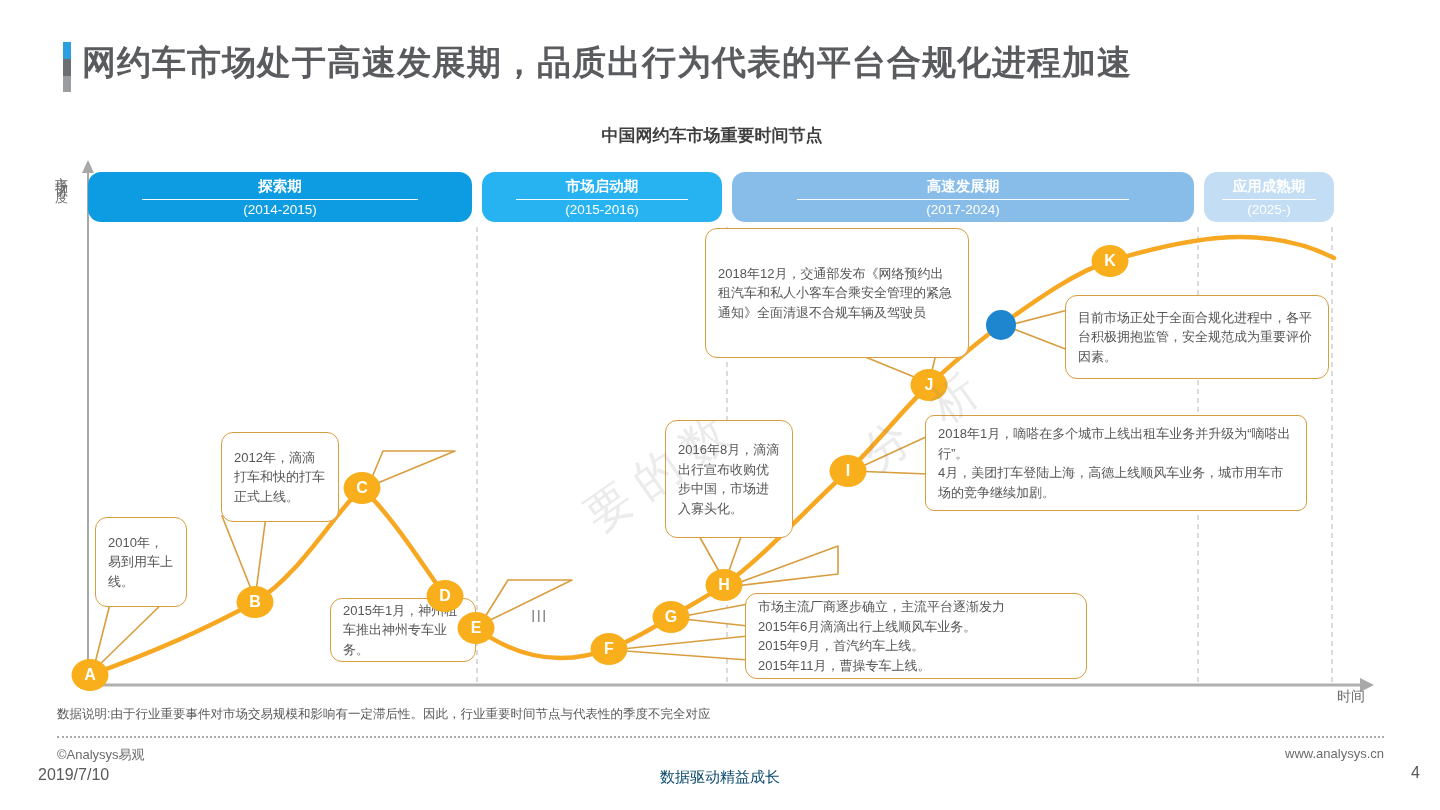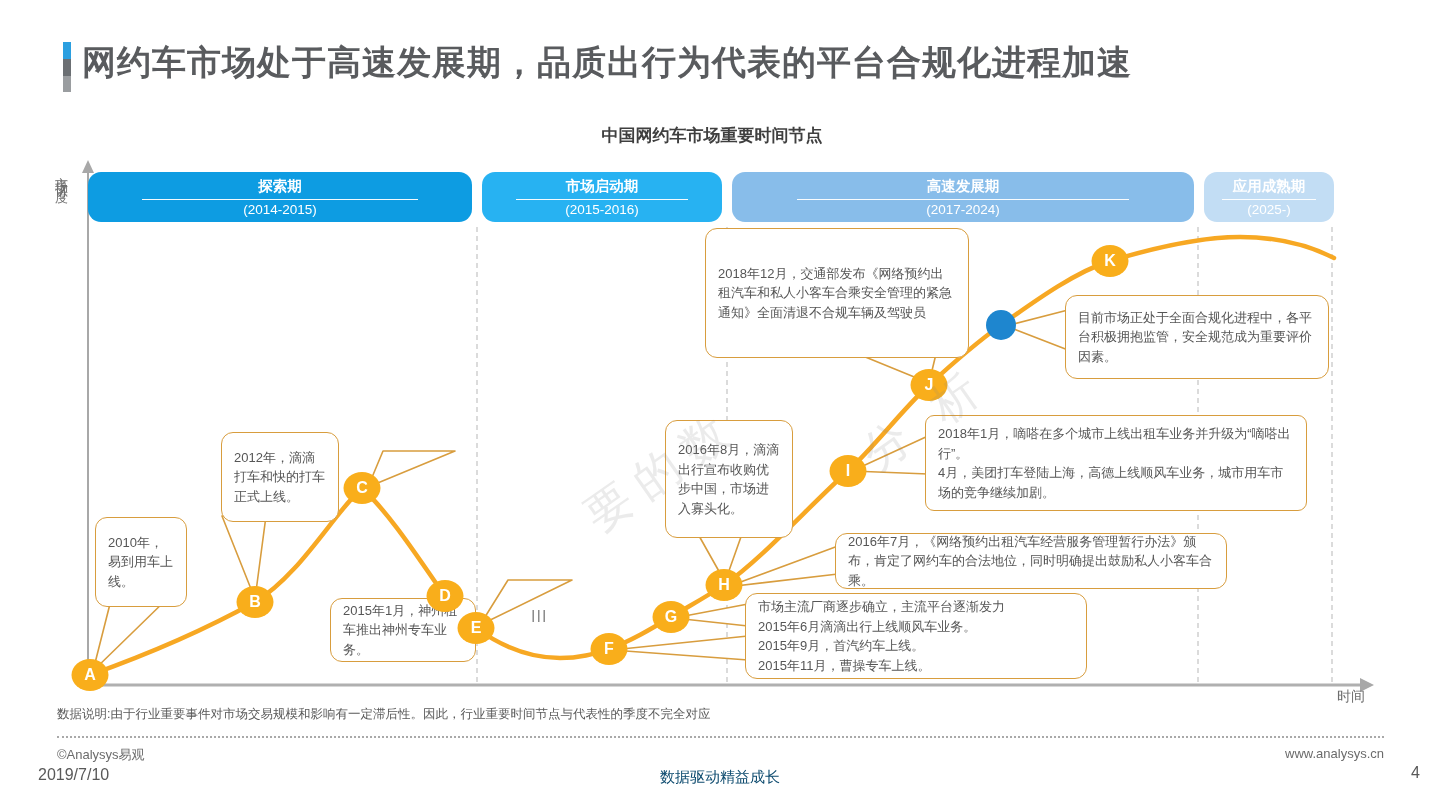--- a/index.html
+++ b/index.html
@@ -139,21 +139,20 @@
   </div>
 
   <div class="callout" style="left:95px;  top:517px; width:92px;  height:90px;">2010年，易到用车上线。</div>
   <div class="callout" style="left:185px; top:432px; width:118px; height:90px;margin-left:36px;">2012年，滴滴打车和快的打车正式上线。</div>
   <div class="callout" style="left:290px; top:598px; width:146px; height:64px;margin-left:40px;">2015年1月，神州租车推出神州专车业务。</div>
   <div class="callout" style="left:665px; top:420px; width:128px; height:118px;">2016年8月，滴滴出行宣布收购优步中国，市场进入寡头化。</div>
   <div class="callout" style="left:705px; top:228px; width:264px; height:130px;">2018年12月，交通部发布《网络预约出租汽车和私人小客车合乘安全管理的紧急通知》全面清退不合规车辆及驾驶员</div>
   <div class="callout" style="left:1065px;top:295px; width:264px; height:84px;">目前市场正处于全面合规化进程中，各平台积极拥抱监管，安全规范成为重要评价因素。</div>
   <div class="callout" style="left:925px; top:415px; width:382px; height:96px;border-radius:9px;">2018年1月，嘀嗒在多个城市上线出租车业务并升级为“嘀嗒出行”。
 4月，美团打车登陆上海，高德上线顺风车业务，城市用车市场的竞争继续加剧。</div>
-  <div class="callout" style="left:835px; top:533px; width:392px; height:56px;">2016年7月，《网络预约出租汽车经营服务管理暂行办法》颁布，肯定了网约车的合法地位，同时明确提出鼓励私人小客车合乘。</div>
   <div class="callout" style="left:745px; top:593px; width:342px; height:86px;">市场主流厂商逐步确立，主流平台逐渐发力
 2015年6月滴滴出行上线顺风车业务。
 2015年9月，首汽约车上线。
 2015年11月，曹操专车上线。</div>
 
   <div class="marker" style="left:90px;  top:675px;">A</div>
   <div class="marker" style="left:255px; top:602px;">B</div>
   <div class="marker" style="left:362px; top:488px;">C</div>
   <div class="marker" style="left:445px; top:596px;">D</div>
   <div class="marker" style="left:476px; top:628px;">E</div>

